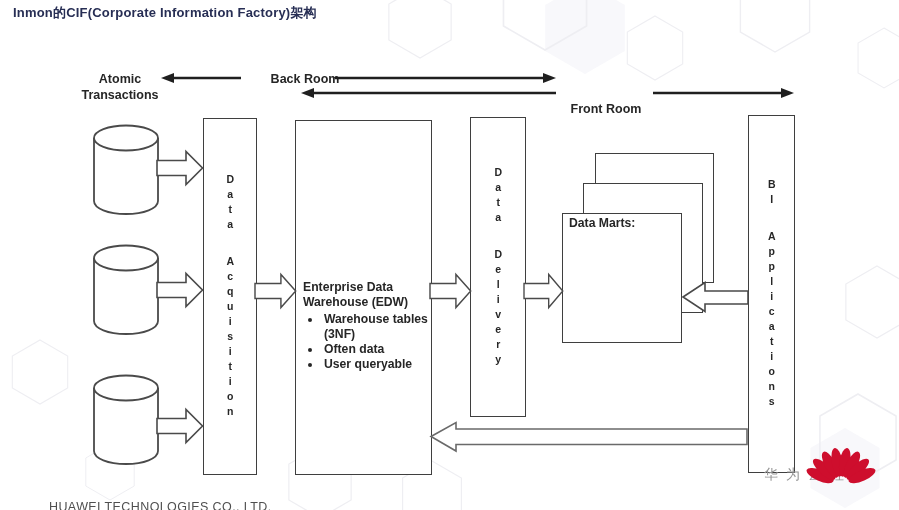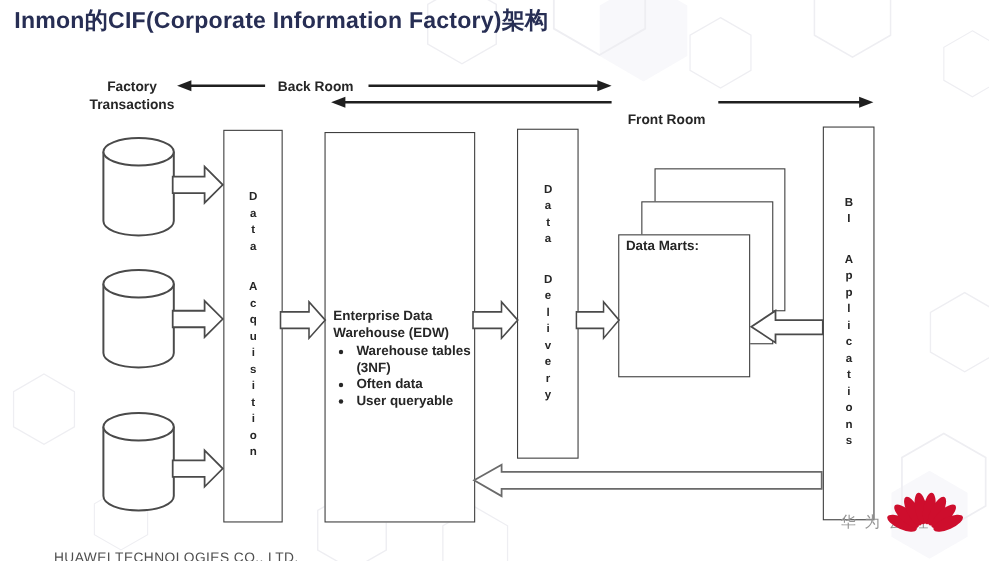--- a/index.html
+++ b/index.html
@@ -9,21 +9,21 @@
   }
   #slide *{box-sizing:border-box;}
   .abs{position:absolute;}
   
   #bg-hex{position:absolute;left:0;top:0;z-index:0;}
   .hexline{fill:none;stroke:#eeeef2;stroke-width:1.4;}
   .hexfill{fill:#f8f8fb;stroke:none;}
   
   .page-title{
     left:13px;top:4px;width:640px;z-index:5;
-    font-size:21px;font-weight:bold;color:#272e54;letter-spacing:0.2px;
+    font-size:13px;font-weight:bold;color:#272e54;letter-spacing:0.2px;
   }
   
   .rlabel{z-index:5;font-size:12.5px;font-weight:bold;color:#262626;text-align:center;line-height:16px;}
   .tarrow{position:absolute;z-index:5;overflow:visible;}
   .tarrow line{stroke:#1f1f1f;stroke-width:2.3;}
   .tarrow polygon{fill:#1f1f1f;stroke:none;}
   
   .dbox{
     position:absolute;background:#ffffff;border:1.6px solid #3f3f3f;z-index:2;
     display:flex;align-items:center;justify-content:center;
@@ -75,29 +75,29 @@
     <use href="#hex" class="hexfill" transform="translate(845,468) scale(1.0)"></use>
     <use href="#hex" class="hexline" transform="translate(858,438) scale(1.1)"></use>
     <use href="#hex" class="hexline" transform="translate(320,482) scale(0.9)"></use>
     <use href="#hex" class="hexline" transform="translate(110,472) scale(0.7)"></use>
     <use href="#hex" class="hexline" transform="translate(432,495) scale(0.85)"></use>
   </svg>
 
   <div class="abs page-title" style="color: rgb(39, 46, 84);">Inmon的CIF(Corporate Information Factory)架构</div>
 
   <div class="abs rlabel" style="left:77px;top:71px;width:86px;">
-    <span>Factory</span><br>
+    <span>Atomic</span><br>
     <span>Transactions</span>
   </div>
 
   <svg class="tarrow" style="left:160px;top:71px;" width="82" height="14">
     <line x1="13" y1="7" x2="81" y2="7"></line>
       <polygon points="1,7 14,2 14,12"></polygon>
   </svg>
-  <div class="abs rlabel" style="left:246px;top:71px;width:82px;">Back Room</div>
+  <div class="abs rlabel" style="left:264px;top:71px;width:82px;">Back Room</div>
   <svg class="tarrow" style="left:335px;top:71px;" width="222" height="14">
     <line x1="0" y1="7" x2="209" y2="7"></line>
       <polygon points="221,7 208,2 208,12"></polygon>
   </svg>
 
   <svg class="tarrow" style="left:300px;top:86px;" width="257" height="14">
     <line x1="13" y1="7" x2="256" y2="7"></line>
       <polygon points="1,7 14,2 14,12"></polygon>
   </svg>
   <div class="abs rlabel" style="left:565px;top:86px;width:82px;margin-top:15px;">Front Room</div>

